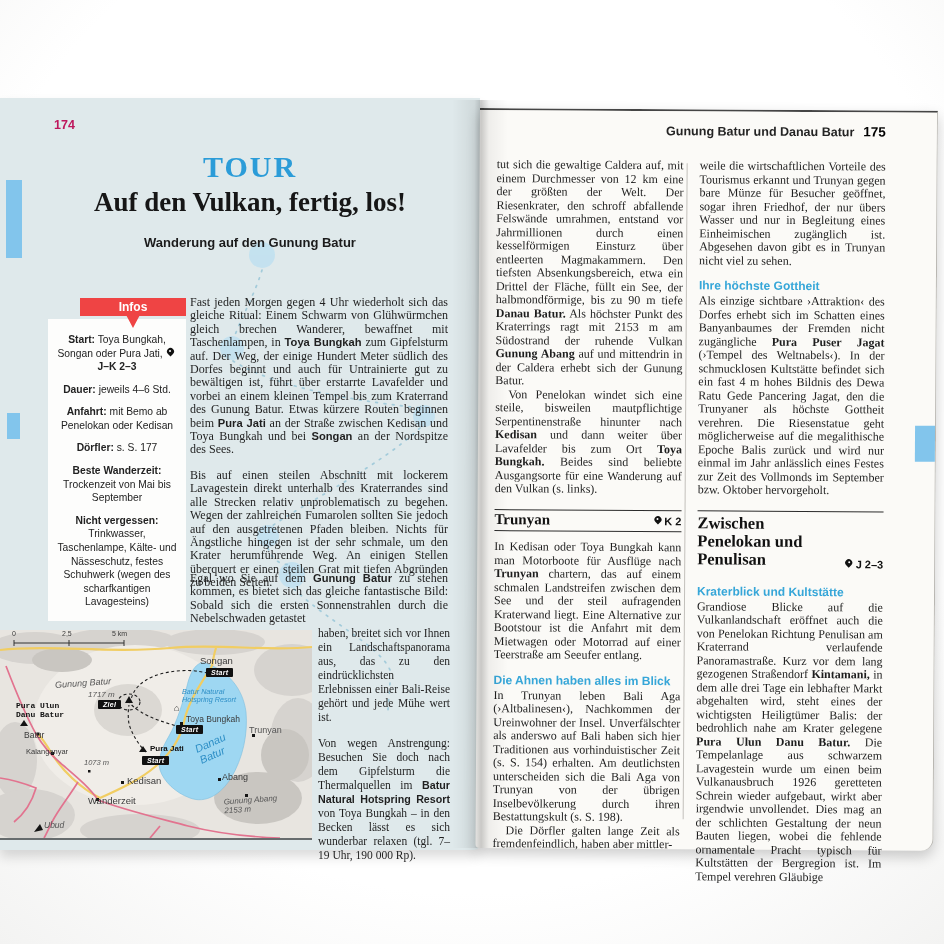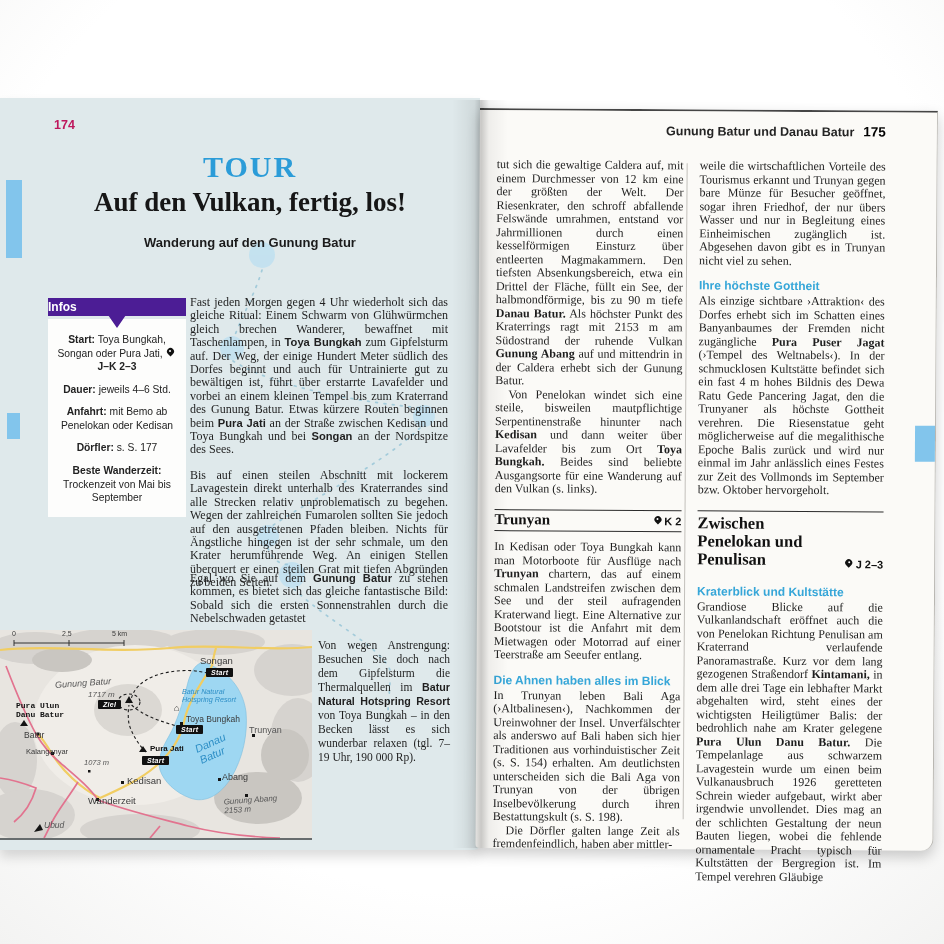--- a/index.html
+++ b/index.html
@@ -20,23 +20,23 @@
   
   .pageno-left{position:absolute;left:46px;top:20px;font:bold 12.5px "Liberation Sans",sans-serif;color:#be185d;margin-left:8px;}
   .title-block{position:absolute;left:30px;top:52px;width:440px;text-align:center;z-index:1;}
   .kicker{font:bold 30px "Liberation Serif",serif;letter-spacing:2px;color:#2b9cd8;}
   .main-title{margin-top:3px;font-family:"Liberation Serif",serif;font-weight:600;font-size:27px;color:#161616;}
   .subtitle{margin-top:17px;font:bold 13px "Liberation Sans",sans-serif;color:#1b1b1b;}
   .decor{position:absolute;left:0;top:0;width:480px;height:752px;z-index:0;}
   .edge-tab{position:absolute;background:#82c5ec;z-index:4;}
   
   .infobox{position:absolute;left:48px;top:200px;width:138px;z-index:1;}
-  .infobox-head{background:#4c1d95;color:#fff;text-align:left;height:30px;
+  .infobox-head{background:#ef4444;color:#fff;text-align:center;height:30px;
     font:bold 12px "Liberation Sans",sans-serif;line-height:19px;
-    clip-path:polygon(0 0,100% 0,100% 60%,56% 60%,50% 100%,44% 60%,0 60%);}
+    clip-path:polygon(0 0,100% 0,100% 60%,56% 60%,50% 100%,44% 60%,0 60%);margin-left:32px;}
   .infobox-body{background:#fdfdfc;margin-top:-9px;padding:14px 8px 12px;
     font:10.3px "Liberation Sans",sans-serif;line-height:1.32;color:#222;text-align:center;}
   .info-row{margin-bottom:9px;}
   .info-row:last-child{margin-bottom:0;}
   
   .body-copy{font-size:12px;line-height:13.4px;color:#1f1f1f;text-align:justify;hyphens:auto;}
   .textcol-a{position:absolute;left:190px;top:198px;width:258px;z-index:1;}
   .textcol-b{position:absolute;left:190px;top:474px;width:258px;z-index:1;}
   .textcol-c{position:absolute;left:318px;top:528px;width:132px;z-index:1;font-size:11.5px;line-height:14px;}
   .para-gap{margin-top:12px;}
@@ -105,31 +105,33 @@
     </div>
 
     <div class="infobox">
       <div class="infobox-head">Infos</div>
       <div class="infobox-body">
         <div class="info-row"><span class="run-b">Start:</span><span> Toya Bungkah, Songan oder Pura Jati, </span><span class="run-pin"></span><span class="run-b"> J–K 2–3</span></div>
         <div class="info-row"><span class="run-b">Dauer:</span><span> jeweils 4–6 Std.</span></div>
         <div class="info-row"><span class="run-b">Anfahrt:</span><span> mit Bemo ab Penelokan oder Kedisan</span></div>
         <div class="info-row"><span class="run-b">Dörfler:</span><span> s. S. 177</span></div>
         <div class="info-row"><span class="run-b">Beste Wanderzeit:</span><span> Trockenzeit von Mai bis September</span></div>
+        <div class="info-row"><span class="run-b">Nicht vergessen:</span><span> Trinkwasser, Taschenlampe, Kälte- und Nässeschutz, festes Schuhwerk (wegen des scharfkantigen Lavagesteins)</span></div>
       </div>
     </div>
 
     <div class="textcol-a body-copy">
       <div><span>Fast jeden Morgen gegen 4 Uhr wiederholt sich das gleiche Ritual: Einem Schwarm von Glühwürmchen gleich brechen Wanderer, bewaffnet mit Taschenlampen, in </span><span class="run-sb">Toya Bungkah</span><span> zum Gipfelsturm auf. Der Weg, der einige Hundert Meter südlich des Dorfes beginnt und auch für Untrainierte gut zu bewältigen ist, führt über erstarrte Lavafelder und vorbei an einem kleinen Tempel bis zum Kraterrand des Gunung Batur. Etwas kürzere Routen beginnen beim </span><span class="run-sb">Pura Jati</span><span> an der Straße zwischen Kedisan und Toya Bungkah und bei </span><span class="run-sb">Songan</span><span> an der Nordspitze des Sees.</span></div>
       <div class="para-gap"><span>Bis auf einen steilen Abschnitt mit lockerem Lavagestein direkt unterhalb des Kraterrandes sind alle Strecken relativ unproblematisch zu begehen. Wegen der zahlreichen Fumarolen sollten Sie jedoch auf den ausgetretenen Pfaden bleiben. Nichts für Ängstliche hingegen ist der sehr schmale, um den Krater herumführende Weg. An einigen Stellen überquert er einen steilen Grat mit tiefen Abgründen zu beiden Seiten.</span></div>
     </div>
     <div class="textcol-b body-copy">
       <div><span>Egal wo Sie auf dem </span><span class="run-sb">Gunung Batur</span><span> zu stehen kommen, es bietet sich das gleiche fantastische Bild: Sobald sich die ersten Sonnenstrahlen durch die Nebelschwaden getastet</span></div>
     </div>
     <div class="textcol-c body-copy">
+      <div><span>haben, breitet sich vor Ihnen ein Landschaftspanorama aus, das zu den eindrücklichsten Erlebnissen einer Bali-Reise gehört und jede Mühe wert ist.</span></div>
       <div class="para-gap"><span>Von wegen Anstrengung: Besuchen Sie doch nach dem Gipfelsturm die Thermalquellen im </span><span class="run-sb">Batur Natural Hotspring Resort</span><span> von Toya Bungkah – in den Becken lässt es sich wunderbar relaxen (tgl. 7–19 Uhr, 190 000 Rp).</span></div>
     </div>
 
     <div class="map">
       <svg class="map-svg" viewBox="0 0 312 208" preserveAspectRatio="none">
         <rect width="312" height="208" fill="#e8e5e0"></rect>
         <g fill="#d6d3cf">
           <ellipse cx="35" cy="18" rx="45" ry="16"></ellipse>
             <ellipse cx="120" cy="10" rx="55" ry="12"></ellipse>
           <ellipse cx="215" cy="12" rx="50" ry="13"></ellipse>

